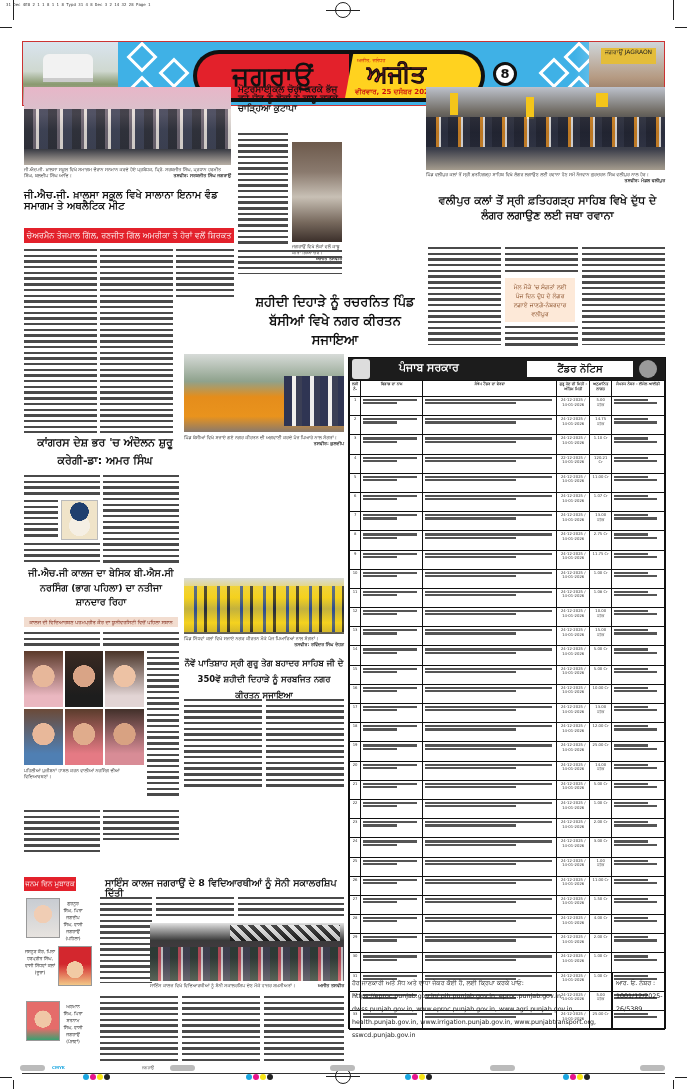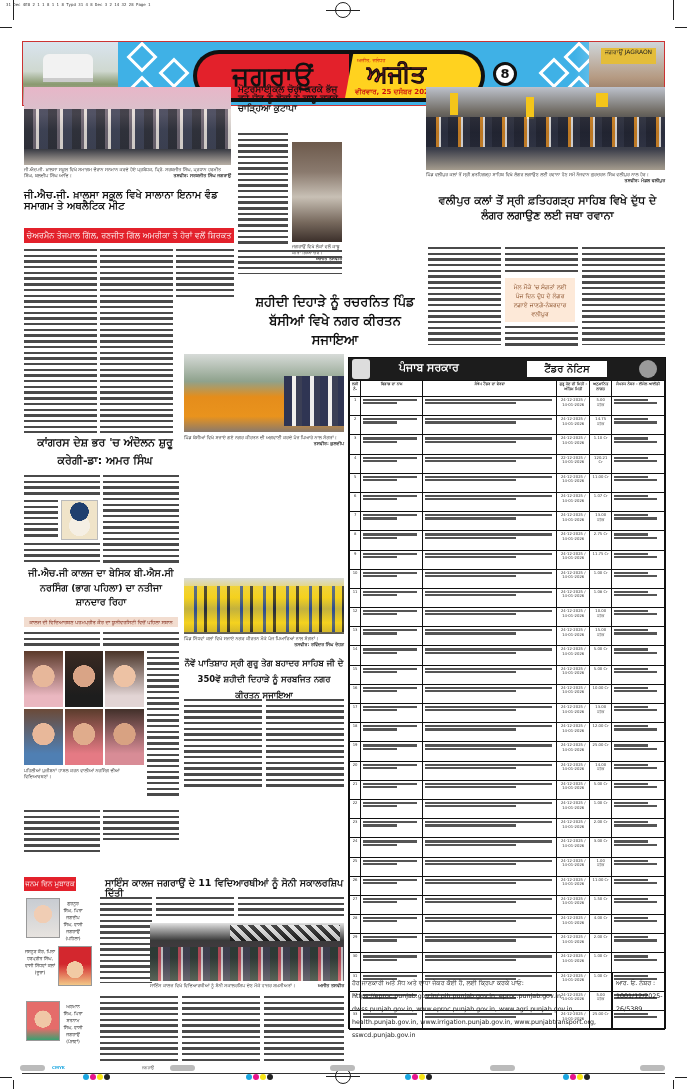--- a/index.html
+++ b/index.html
@@ -26,21 +26,21 @@
   .headline { position: absolute; font-weight: bold; color: #111; line-height: 1.05; }
   .redbar { position: absolute; background: #e3212b; color: #fff; font-size: 8px; text-align: center; line-height: 15px; }
   .body-col { position: absolute; font-size: 4.2px; line-height: 5.7px; color: #333; text-align: justify; overflow: hidden; }
   .body-col::before { content: ""; display: block; }
   .lines { background: repeating-linear-gradient(180deg, #4a4a4a 0 2.4px, transparent 2.4px 5.7px); }
   .quote-box { position: absolute; background: #fde9d8; color: #7a3a10; font-size: 6px; line-height: 9px; text-align: center; padding: 4px; }
   .tender { position: absolute; left: 348px; top: 357px; width: 318px; height: 672px; border: 1.5px solid #111; background: #fff; }
   .tender-head { position: absolute; left: 0; top: 0; width: 100%; height: 22px; background: #1c1c1c; }
   .th-emblem { position: absolute; left: 3px; top: 1px; width: 18px; height: 20px; background: #ddd; border-radius: 3px; }
   .th-title { position: absolute; left: 50px; top: 3px; color: #fff; font-size: 11px; font-weight: bold; text-align: center; }
-  .th-notice { position: absolute; left: 178px; top: 3px; width: 80px; height: 16px; background: #fff; color: #111; font-size: 10px; font-weight: bold; text-align: center; line-height: 16px; }
+  .th-notice { position: absolute; left: 178px; top: 3px; width: 106px; height: 16px; background: #fff; color: #111; font-size: 10px; font-weight: bold; text-align: center; line-height: 16px; }
   .th-logo { position: absolute; right: 8px; top: 2px; width: 18px; height: 18px; border-radius: 50%; background: #9a9a9a; }
   table.tt { position: absolute; left: 0; top: 22px; width: 100%; border-collapse: collapse; font-size: 3.8px; line-height: 4.6px; }
   table.tt th, table.tt td { border: 0.8px solid #111; padding: 1px 2px; vertical-align: top; }
   table.tt th { font-weight: bold; text-align: center; height: 16px; background: #fff; }
   table.tt td { height: 19.2px; color: #333; }
   table.tt td.c { text-align: center; }
   .tender-foot { position: absolute; left: 0; bottom: 0; width: 100%; height: 56px; border-top: 1.5px solid #111; }
   .tf-text { position: absolute; left: 3px; top: 3px; width: 258px; font-size: 6.3px; line-height: 13px; color: #222; }
   .tf-ref { position: absolute; right: 0; top: 0; width: 53px; height: 100%; border-left: 1px solid #111; font-size: 6.3px; line-height: 13px; padding: 3px 3px; }
   .bday-bar { position: absolute; left: 24px; top: 877px; width: 52px; height: 14px; background: #e3212b; color: #fff; font-size: 7px; line-height: 14px; text-align: center; }
@@ -169,21 +169,21 @@
 <div class="body-col lines" style="left:266px;top:699px;width:78px;height:90px;"></div>
 
 <div class="bday-bar">ਜਨਮ ਦਿਨ ਮੁਬਾਰਕ</div>
 <div class="bday-photo" style="left:26px;top:898px;background:radial-gradient(circle at 50% 40%,#f0cdb4 0 32%,transparent 33%),linear-gradient(180deg,#c8ccd2 0%,#e7e3df 100%);"></div>
 <div class="bday-text" style="left:62px;top:900px;width:22px;">ਗੁਰਨੂਰ ਸਿੰਘ, ਪਿਤਾ ਜਗਦੀਪ ਸਿੰਘ, ਵਾਸੀ ਜਗਰਾਉਂ (ਪਹਿਲਾ)</div>
 <div class="bday-photo" style="left:58px;top:946px;background:radial-gradient(circle at 50% 60%,#f1caa4 0 30%,transparent 31%),linear-gradient(180deg,#d3272e 0%,#d3272e 45%,#f2c888 100%);"></div>
 <div class="bday-text" style="left:24px;top:948px;width:32px;">ਜਸਨੂਰ ਕੌਰ, ਪਿਤਾ ਹਰਪ੍ਰੀਤ ਸਿੰਘ, ਵਾਸੀ ਸਿੱਧਵਾਂ ਕਲਾਂ (ਦੂਜਾ)</div>
 <div class="bday-photo" style="left:26px;top:1001px;background:radial-gradient(circle at 50% 45%,#f0c7a6 0 32%,transparent 33%),linear-gradient(180deg,#e56c6a 0%,#e56c6a 70%,#3aa070 100%);"></div>
 <div class="bday-text" style="left:62px;top:1003px;width:22px;">ਅਰਮਾਨ ਸਿੰਘ, ਪਿਤਾ ਸਤਨਾਮ ਸਿੰਘ, ਵਾਸੀ ਜਗਰਾਉਂ (ਪੰਜਵਾਂ)</div>
 
-<div class="headline" style="left:105px;top:878px;width:240px;font-size:9.5px;">ਸਾਇੰਸ ਕਾਲਜ ਜਗਰਾਉਂ ਦੇ 11 ਵਿਦਿਆਰਥੀਆਂ ਨੂੰ ਸੋਨੀ ਸਕਾਲਰਸ਼ਿਪ ਦਿੱਤੀ</div>
+<div class="headline" style="left:105px;top:878px;width:240px;font-size:9.5px;">ਸਾਇੰਸ ਕਾਲਜ ਜਗਰਾਉਂ ਦੇ 8 ਵਿਦਿਆਰਥੀਆਂ ਨੂੰ ਸੋਨੀ ਸਕਾਲਰਸ਼ਿਪ ਦਿੱਤੀ</div>
 <div class="body-col lines" style="left:100px;top:897px;width:52px;height:86px;"></div>
 <div class="body-col lines" style="left:156px;top:897px;width:78px;height:22px;"></div>
 <div class="body-col lines" style="left:238px;top:897px;width:106px;height:22px;"></div>
 <div class="photo" style="left:150px;top:923px;width:194px;height:58px;background:linear-gradient(180deg,#e2e2e2 0%,#3a3a3a 30%,#4a3a46 60%,#d7c7b5 100%);">
   <div style="position:absolute;left:80px;top:2px;width:110px;height:16px;background:repeating-linear-gradient(45deg,#111 0 4px,#f4f4f4 4px 8px);opacity:.7"></div>
   <div style="position:absolute;left:0;top:24px;width:100%;height:34px;background:repeating-linear-gradient(90deg,#243a30 0 8px,#d24a5a 8px 11px,#f0f0f0 11px 13px,#3b3f52 13px 20px);opacity:.7"></div>
 </div>
 <div class="caption" style="left:150px;top:983px;width:194px;">
   <span>ਸਾਇੰਸ ਕਾਲਜ ਵਿਖੇ ਵਿਦਿਆਰਥੀਆਂ ਨੂੰ ਸੋਨੀ ਸਕਾਲਰਸ਼ਿਪ ਦੇਣ ਮੌਕੇ ਹਾਜ਼ਰ ਸ਼ਖ਼ਸੀਅਤਾਂ।</span> <span class="credit">ਅਜੀਤ ਤਸਵੀਰ</span>
 </div>

